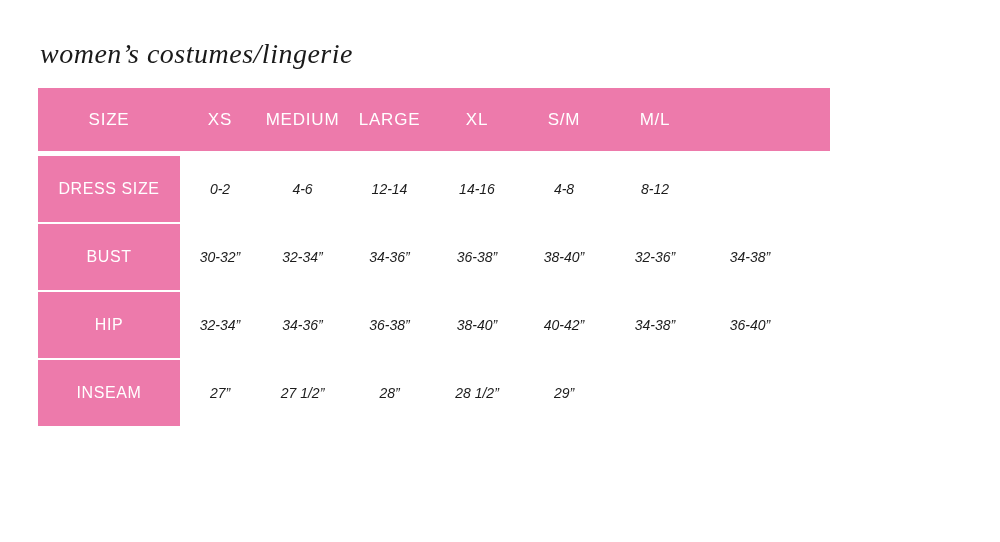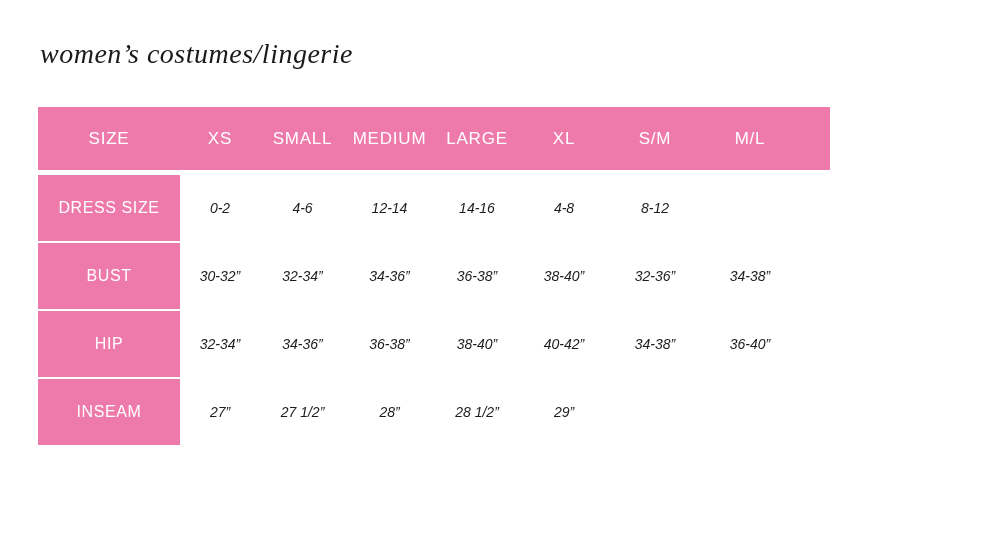--- a/index.html
+++ b/index.html
@@ -23,21 +23,21 @@
     font-family:"Liberation Serif",serif;
     font-style:italic;
     font-weight:400;
     font-size:28px;
     letter-spacing:0.5px;
     color:#1a1a1a;
     white-space:nowrap;
   }
   .size-table{
     position:absolute;
-    left:38px;top:107px;
+    left:38px;top:88px;
     width:792px;
   }
   .header-row{
     display:grid;
     grid-template-columns:142px 80px 85px 89px 86px 88px 94px 96px;
     width:792px;height:63px;
     background:var(--pink);
   }
   .hcell{
     display:flex;align-items:center;justify-content:center;
@@ -75,21 +75,20 @@
 </head>
 <body>
 
 <div class="canvas">
   <h1 class="title">women’s costumes/lingerie</h1>
 
   <div class="size-table">
     <div class="header-row" id="header-row">
         <div class="hcell">SIZE</div>
         <div class="hcell">XS</div>
-        <div class="hcell">SMALL</div>
         <div class="hcell">MEDIUM</div>
         <div class="hcell">LARGE</div>
         <div class="hcell">XL</div>
         <div class="hcell">S/M</div>
         <div class="hcell">M/L</div>
       </div>
     <div class="tbody" id="table-body">
         <div class="trow">
           <div class="lcell">DRESS SIZE</div>
           <div class="vcell">0-2</div>

